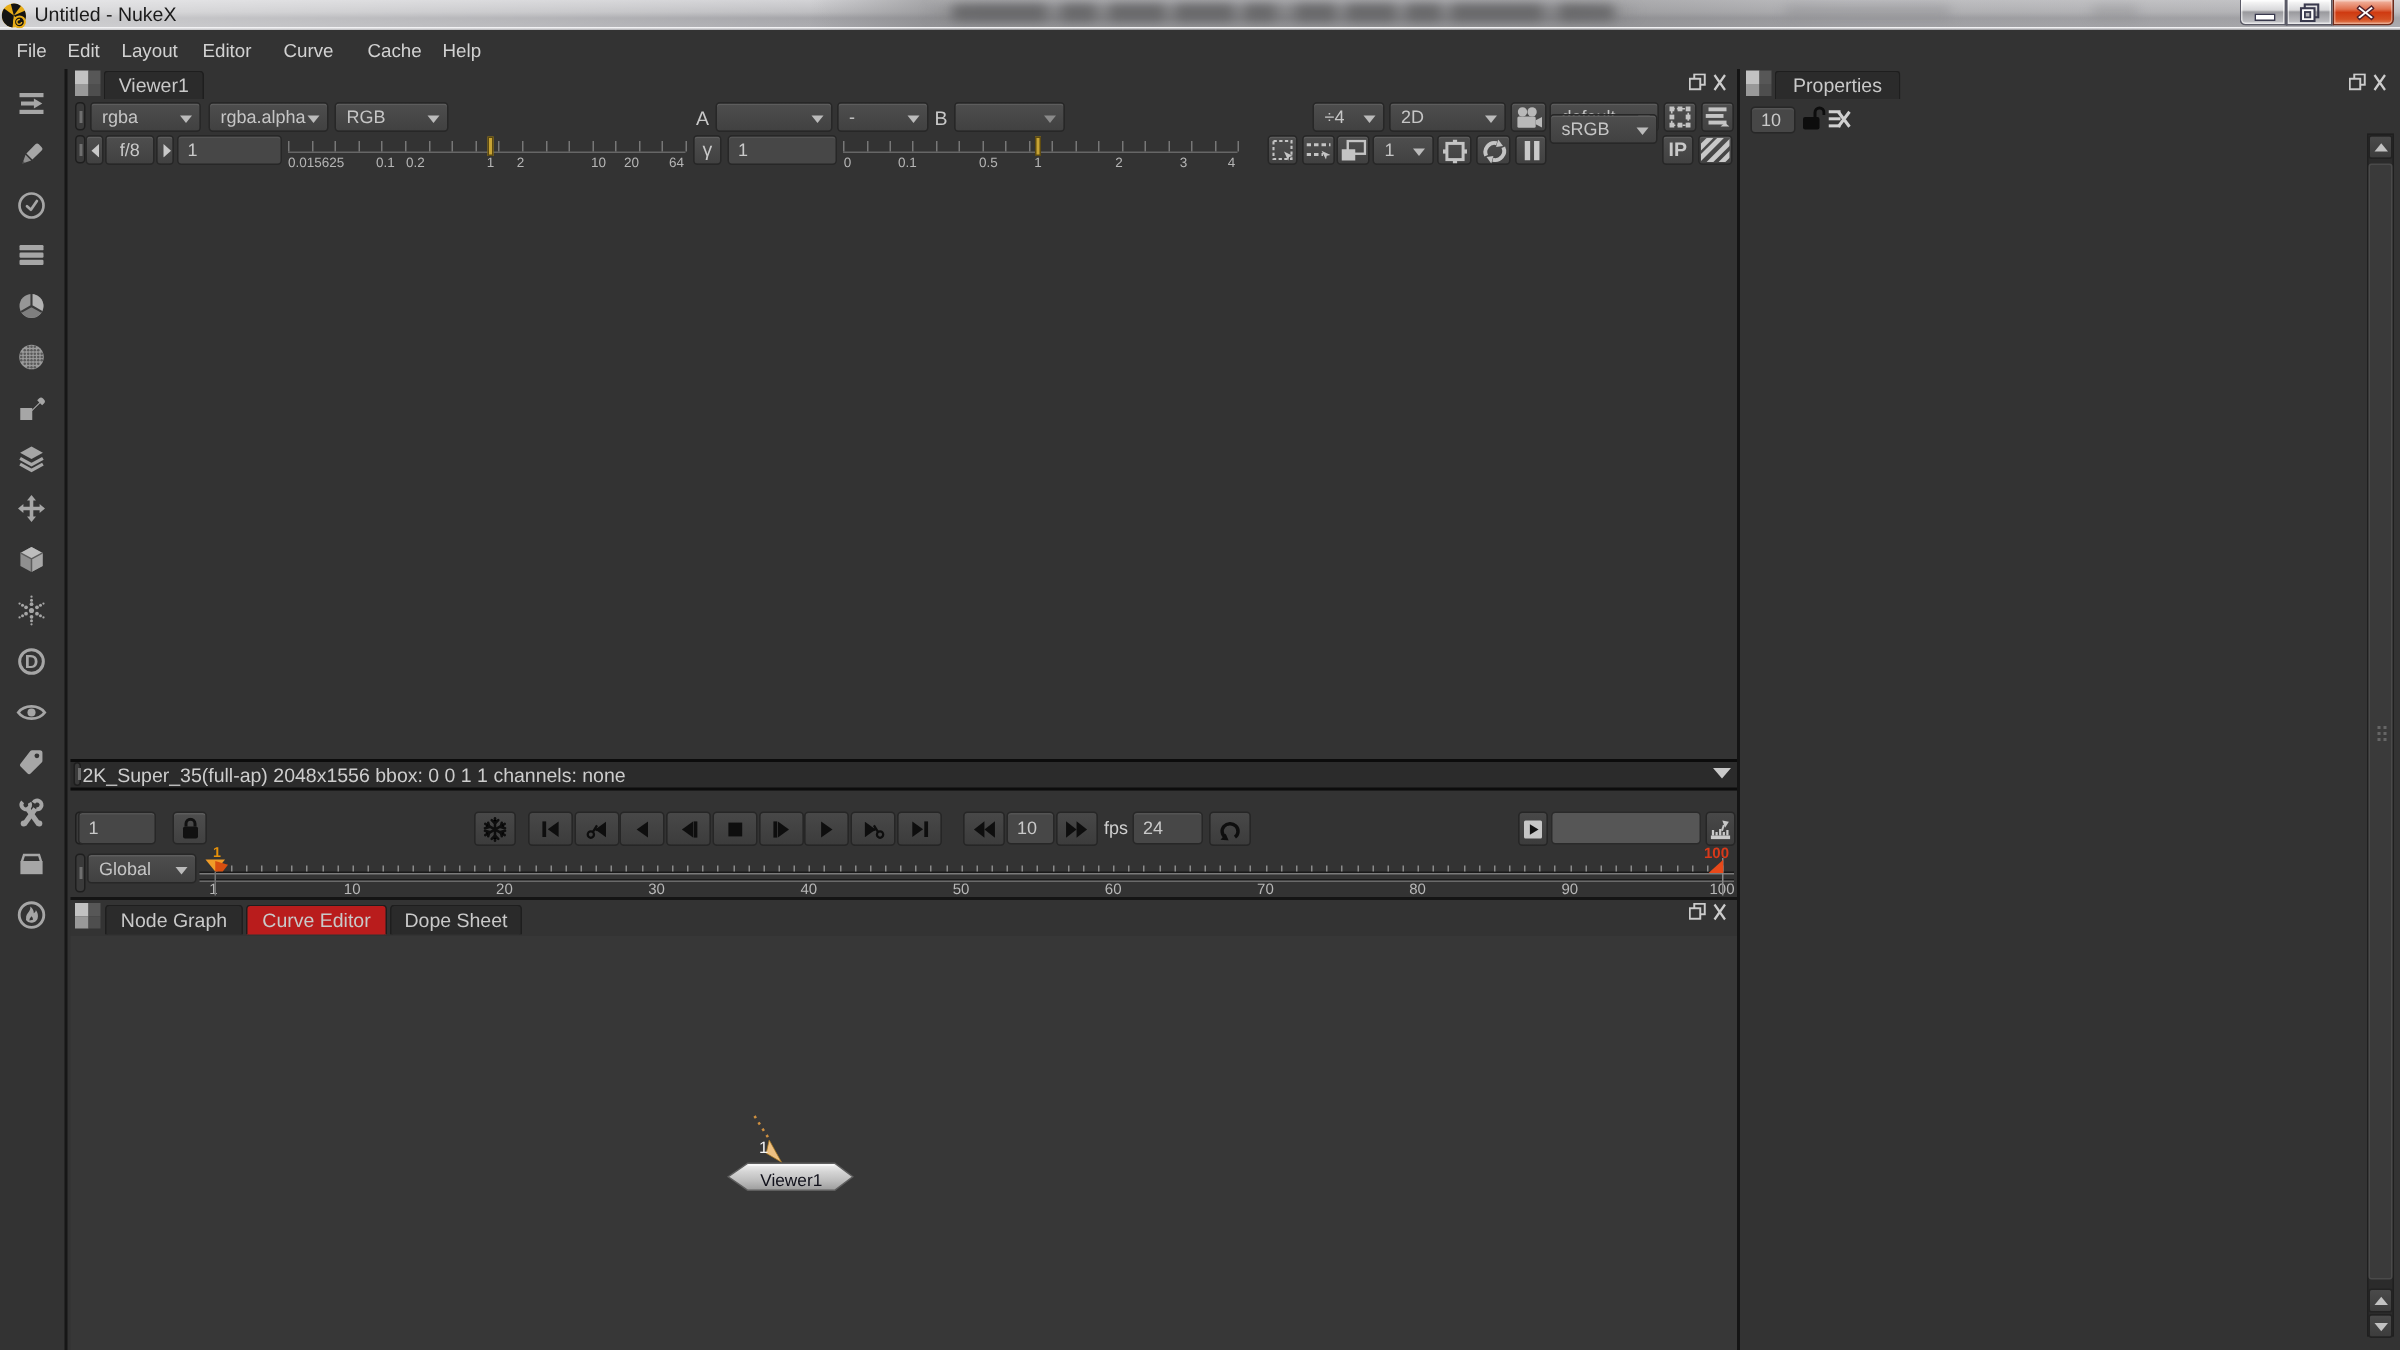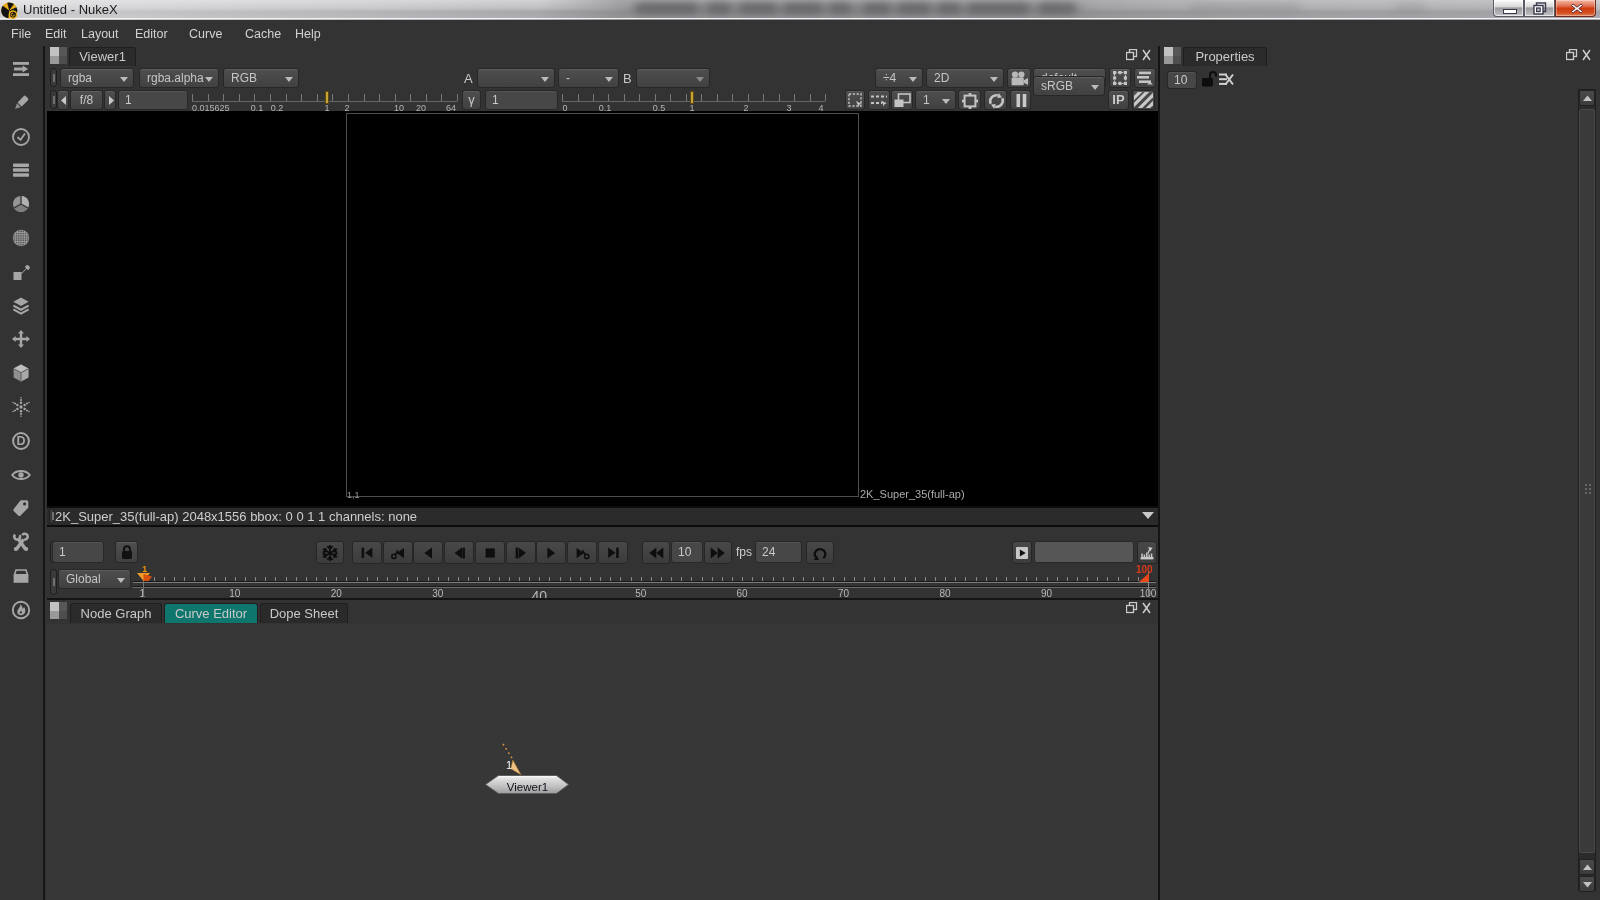--- a/index.html
+++ b/index.html
@@ -395,25 +395,20 @@
 <div class="btn" style="left:1108px;top:90px;width:21px;height:20px;color:#c9c9c9;font-weight:bold;font-size:13px;text-align:center;line-height:18px">IP</div>
 <div class="btn" style="left:1132px;top:90px;width:23px;height:20px;overflow:hidden">
 <svg style="position:absolute;left:1px;top:1px" width="19" height="16" viewBox="0 0 19 16">
 <g stroke="#c9c9c9" stroke-width="3.2">
           <path d="M-2 8 L8 -2"></path>
           <path d="M-2 15 L15 -2"></path>
           <path d="M4 18 L21 1"></path>
           <path d="M11 19 L22 8"></path>
         </g>
       </svg>
-    </div>
-<div class="a" style="left:47px;top:111px;width:1111px;height:395px;background:#000">
-      <div class="a" style="left:299px;top:2px;width:513px;height:384px;border:1px solid #4e4e4e"></div>
-      <div class="a" style="left:300px;top:379px;font-size:9px;color:#9a9a9a">1,1</div>
-      <div class="a" style="left:813px;top:377px;font-size:11px;color:#ababab">2K_Super_35(full-ap)</div>
     </div>
 <div class="a" style="left:47px;top:506px;width:1111px;height:21px;background:#2b2b2b;border-top:2px solid #0c0c0c;border-bottom:2px solid #0c0c0c"></div>
 <div class="grip" style="left:49px;top:508px;height:16px;width:5px"></div>
 <div class="t" style="left:55px;top:509px;font-size:13px;color:#cdcdcd">2K_Super_35(full-ap) 2048x1556 bbox: 0 0 1 1 channels: none</div>
 <div class="a" style="left:1142px;top:512px;width:0;height:0;border-left:6px solid transparent;border-right:6px solid transparent;border-top:7px solid #c9c9c9"></div>
 <div class="grip" style="left:50px;top:541px;height:22px"></div>
 <div class="inp" style="left:52px;top:541px;width:52px;height:22px;line-height:20px">1</div>
 <div class="btn" style="left:115px;top:541px;width:23px;height:22px">
 <svg style="position:absolute;left:5px;top:3px" width="12" height="15" viewBox="0 0 12 15">
 <rect x="1" y="6" width="10" height="8" rx="1.4" fill="#111"></rect>
@@ -626,21 +621,21 @@
     <div class="a" style="left:1087.1px;top:577px;width:1px;height:4px;background:#8a8a8a"></div>
     <div class="a" style="left:1097.2px;top:577px;width:1px;height:4px;background:#8a8a8a"></div>
     <div class="a" style="left:1107.4px;top:577px;width:1px;height:4px;background:#8a8a8a"></div>
     <div class="a" style="left:1117.5px;top:577px;width:1px;height:4px;background:#8a8a8a"></div>
     <div class="a" style="left:1127.7px;top:577px;width:1px;height:4px;background:#8a8a8a"></div>
     <div class="a" style="left:1137.8px;top:577px;width:1px;height:4px;background:#8a8a8a"></div>
     <div class="a" style="left:1148.0px;top:577px;width:1px;height:4px;background:#8a8a8a"></div>
 <div class="a" style="left:234.8px;top:588px;font-size:10px;color:#b8b8b8;transform:translateX(-50%)">10</div>
 <div class="a" style="left:336.3px;top:588px;font-size:10px;color:#b8b8b8;transform:translateX(-50%)">20</div>
 <div class="a" style="left:437.7px;top:588px;font-size:10px;color:#b8b8b8;transform:translateX(-50%)">30</div>
-<div class="a" style="left:539.2px;top:588px;font-size:14px;color:#b8b8b8;transform:translateX(-50%)">40</div>
+<div class="a" style="left:539.2px;top:588px;font-size:10px;color:#b8b8b8;transform:translateX(-50%)">40</div>
 <div class="a" style="left:640.7px;top:588px;font-size:10px;color:#b8b8b8;transform:translateX(-50%)">50</div>
 <div class="a" style="left:742.1px;top:588px;font-size:10px;color:#b8b8b8;transform:translateX(-50%)">60</div>
 <div class="a" style="left:843.6px;top:588px;font-size:10px;color:#b8b8b8;transform:translateX(-50%)">70</div>
 <div class="a" style="left:945.0px;top:588px;font-size:10px;color:#b8b8b8;transform:translateX(-50%)">80</div>
 <div class="a" style="left:1046.5px;top:588px;font-size:10px;color:#b8b8b8;transform:translateX(-50%)">90</div>
 <div class="a" style="left:1148.0px;top:588px;font-size:10px;color:#b8b8b8;transform:translateX(-50%)">100</div>
 <div class="a" style="left:139.5px;top:588px;font-size:10px;color:#b8b8b8">1</div>
 <div class="a" style="left:143px;top:581px;width:1px;height:16px;background:#737373"></div>
 <svg class="a" style="left:136px;top:563px" width="18" height="19" viewBox="0 0 18 19">
 <text x="6" y="8.5" font-size="9.5" font-weight="bold" fill="#e8920a" font-family="Liberation Sans">1</text>
@@ -654,21 +649,21 @@
     </svg>
 <div class="a" style="left:47px;top:598px;width:1111px;height:2px;background:#141414"></div>
 <div class="a" style="left:47px;top:600px;width:1111px;height:24px;background:#333"></div>
 <div class="pic" style="left:50px;top:602px">
       <i style="left:0;top:0;background:#c2c2c2"></i>
       <i style="left:0;top:50%;background:#999"></i>
       <i style="left:50%;top:0;background:#575757"></i>
       <i style="left:50%;top:50%;background:#4e4e4e"></i>
     </div>
 <div class="tab" style="left:70px;top:603px;width:92px;height:20px;line-height:19px">Node Graph</div>
-<div class="tab" style="left:164px;top:603px;width:94px;height:20px;line-height:19px;background:#0f766e">Curve Editor</div>
+<div class="tab" style="left:164px;top:603px;width:94px;height:20px;line-height:19px;background:#b91c1c">Curve Editor</div>
 <div class="tab" style="left:260px;top:603px;width:88px;height:20px;line-height:19px;background:#2a2a2a">Dope Sheet</div>
 <svg class="a" style="left:1126px;top:602px" width="26" height="12" viewBox="0 0 26 12">
 <rect x="3.5" y="0.5" width="7" height="7" fill="none" stroke="#ccc" stroke-width="1.3"></rect>
 <rect x="0.5" y="3.5" width="7" height="7" fill="#333" stroke="#ccc" stroke-width="1.3"></rect>
 <path d="M17 1 L24 11 M24 1 L17 11" stroke="#ccc" stroke-width="1.5"></path>
     </svg>
 <div class="a" style="left:47px;top:624px;width:1111px;height:276px;background:#373737"></div>
 <svg class="a" style="left:440px;top:735px" width="200" height="70" viewBox="0 0 200 70">
 <defs>
         <linearGradient id="ng" x1="0" y1="0" x2="0" y2="1">

